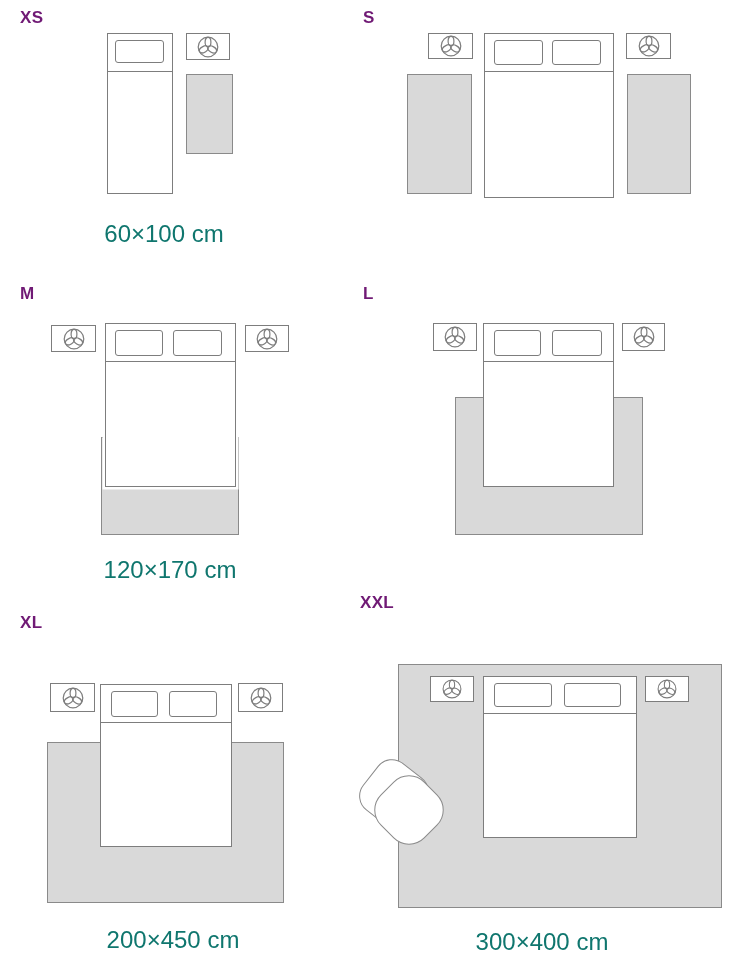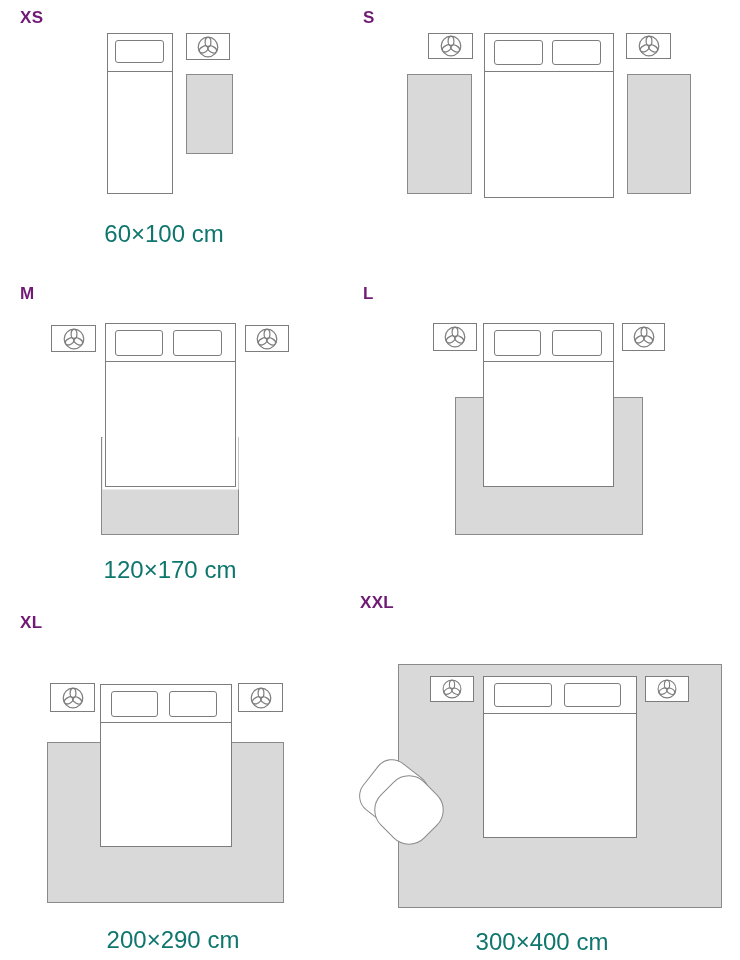--- a/index.html
+++ b/index.html
@@ -218,21 +218,21 @@
     <div class="nightstand xl-night-r">
       <span class="icon">
         <svg width="22" height="22" viewBox="0 0 22 22" fill="none" stroke="#7d7d7d" stroke-width="1.2">
           <circle cx="11" cy="11" r="9.8"></circle>
           <ellipse cx="11" cy="6.2" rx="2.9" ry="4.8"></ellipse>
           <ellipse cx="11" cy="6.2" rx="2.9" ry="4.8" transform="rotate(120 11 11)"></ellipse>
           <ellipse cx="11" cy="6.2" rx="2.9" ry="4.8" transform="rotate(240 11 11)"></ellipse>
         </svg>
       </span>
     </div>
-    <div class="caption xl-caption">200×290 cm</div>
+    <div class="caption xl-caption">200×450 cm</div>
   </section>
 
   <section class="sect">
     <div class="size-label xxl-label">XXL</div>
     <div class="rug xxl-rug"></div>
     <div class="armchair-part xxl-chair-back"></div>
     <div class="armchair-part xxl-chair-seat"></div>
     <div class="bed xxl-bed">
       <div class="divider"></div>
       <div class="pillow xxl-pillow-1"></div>

